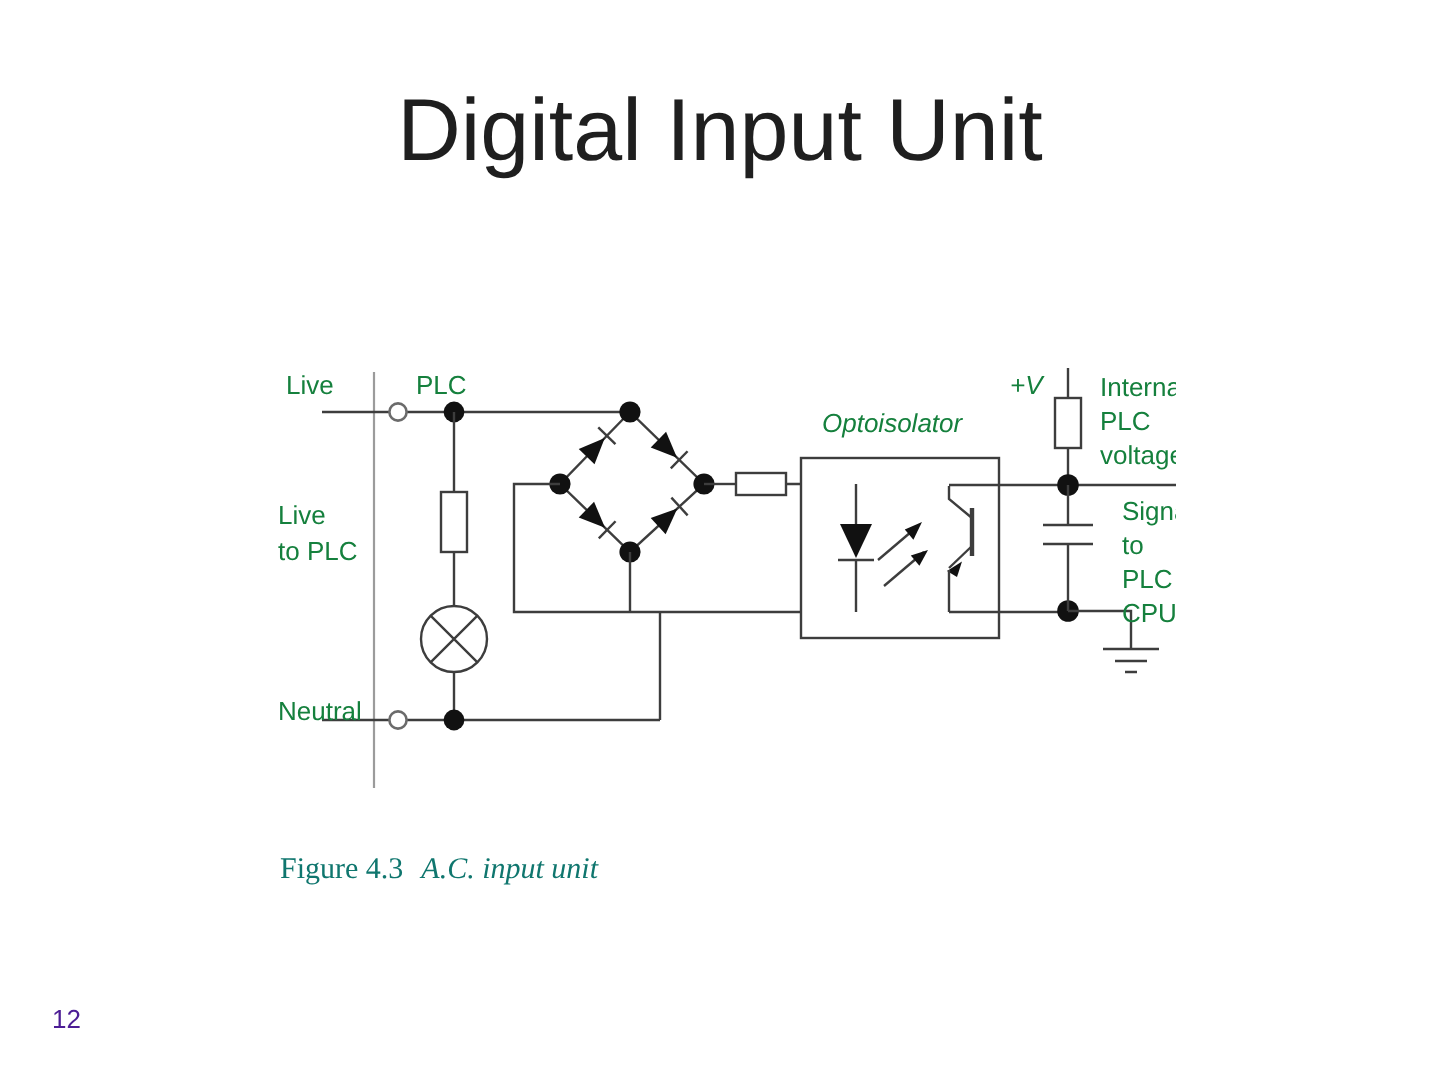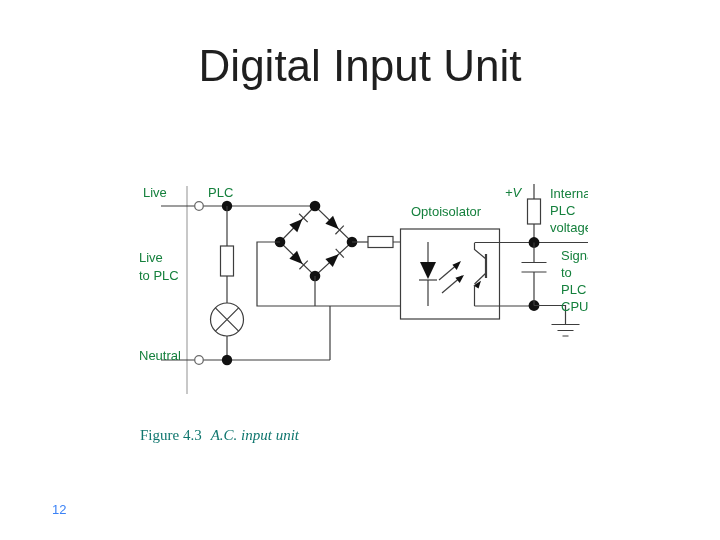--- a/index.html
+++ b/index.html
@@ -17,21 +17,21 @@
   }
   .lbl.tight{line-height:17px;}
   .italic{font-style:italic;}
   .caption{
     position:absolute;left:140px;top:427px;font-family:"Liberation Serif",serif;
     font-size:15px;color:#0f766e;
   }
   .caption .fig{font-style:normal;}
   .caption .cap-title{font-style:italic;margin-left:9px;}
   .page-num{
-    position:absolute;left:52px;top:502px;font-size:13px;color:#3b82f6;
+    position:absolute;left:26px;top:502px;font-size:13px;color:#4c1d95;
   }
   svg.circuit{position:absolute;left:0;top:0;}
   .wire{stroke:#3d3d3d;stroke-width:1.2;fill:none;}
   .wire-thick{stroke:#3d3d3d;stroke-width:2.2;fill:none;}
   .boundary{stroke:#9b9b9b;stroke-width:1.1;fill:none;}
   .blackfill{fill:#111;stroke:none;}
   .whitebox{fill:#ffffff;stroke:#3d3d3d;stroke-width:1.2;}
   .openterm{fill:#ffffff;stroke:#6b6b6b;stroke-width:1.3;}
 </style>
 </head>
@@ -157,21 +157,21 @@
       <path class="wire" d="M534,305.5 H565.5 V324"></path>
       <path class="wire" d="M551.5,324.5 H579.5 M557.5,330.5 H573.5 M562.5,336 H568.5"></path>
     </g>
   </svg>
 
   <div class="lbl" style="left:143px;top:184px;">Live</div>
   <div class="lbl" style="left:208px;top:184px;">PLC</div>
   <div class="lbl" style="left:139px;top:249px;">Live
 to PLC</div>
   <div class="lbl" style="left:139px;top:347px;text-align:center;">Neutral</div>
-  <div class="lbl" style="left:411px;top:203px;">Optoisolator</div>
+  <div class="lbl" style="left:411px;top:203px;font-style:italic;">Optoisolator</div>
   <div class="lbl italic" style="left:505px;top:184px;">+V</div>
   <div class="lbl tight" style="left:550px;top:185px;">Internal
 PLC
 voltage</div>
   <div class="lbl tight" style="left:561px;top:247px;">Signal to
 PLC CPU</div>
 
   <div class="caption">
     <span class="fig">Figure 4.3</span><span class="cap-title">A.C. input unit</span>
   </div>

